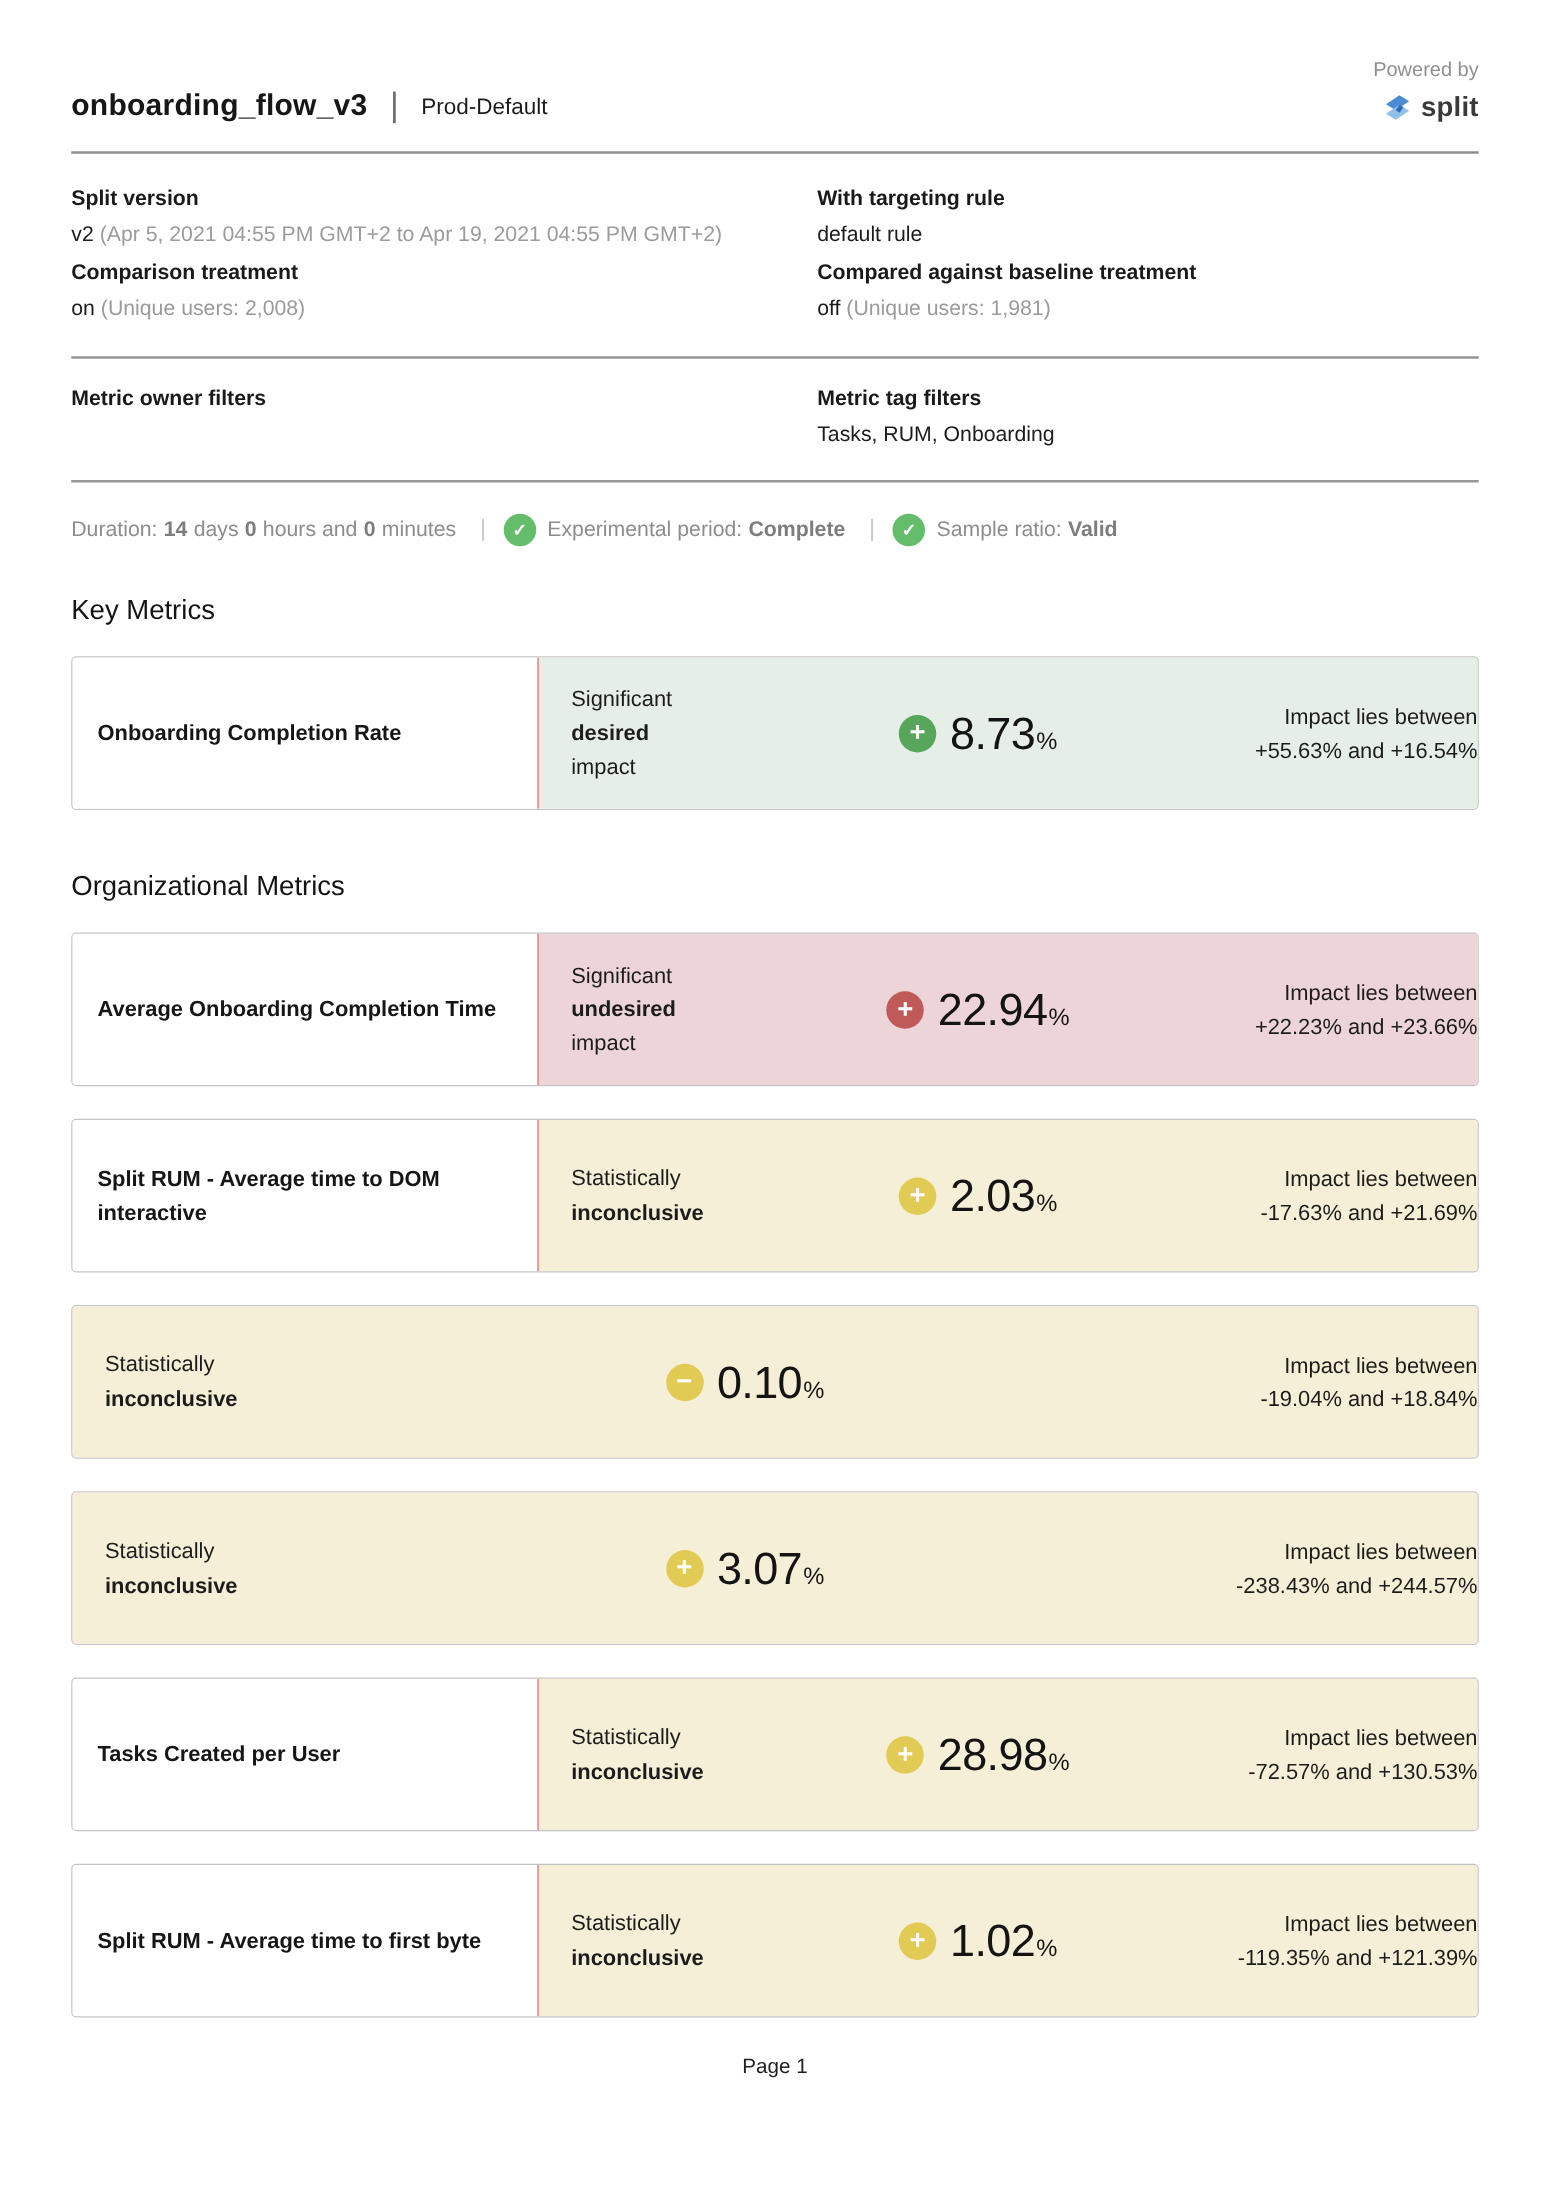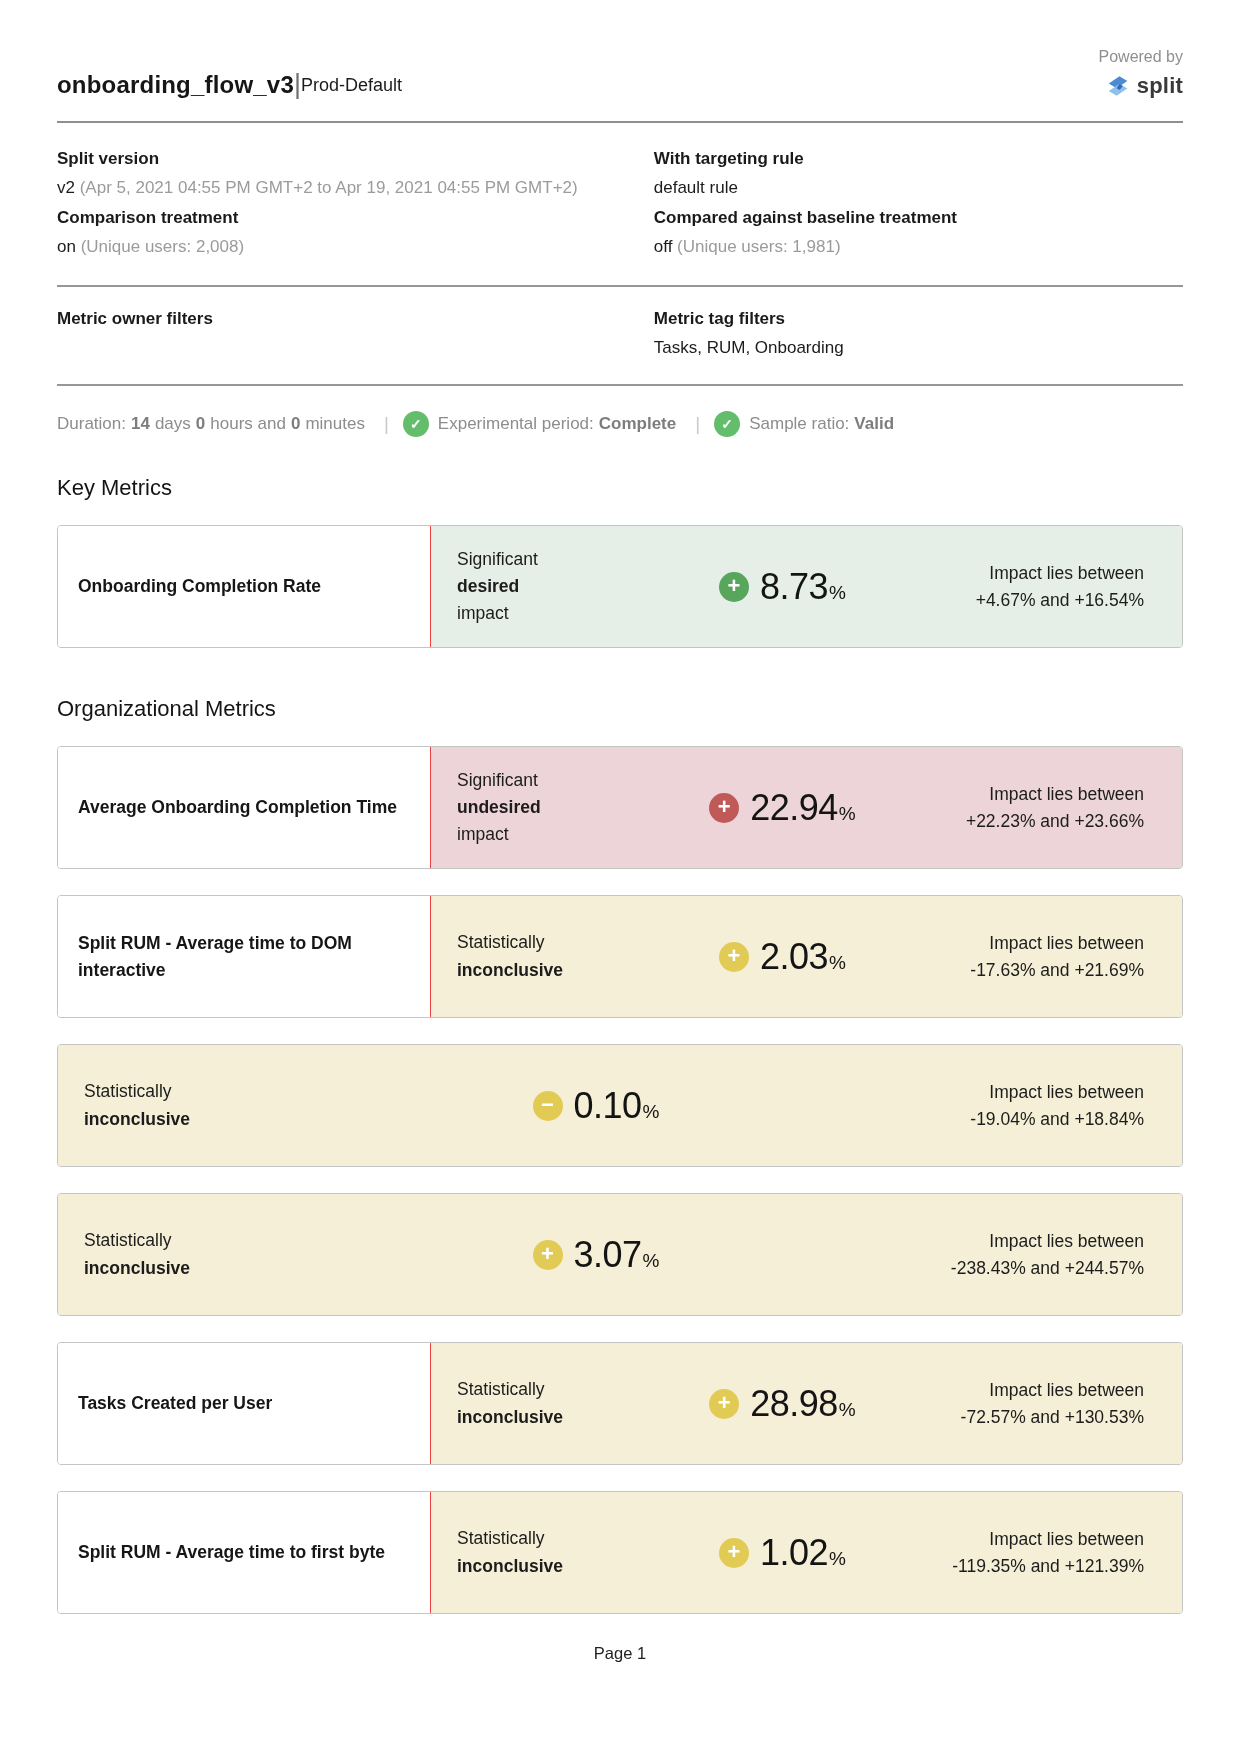--- a/index.html
+++ b/index.html
@@ -11,21 +11,21 @@
     -webkit-font-smoothing: antialiased;
   }
   .page { padding: 0 57px 30px 57px; }
 
   
   .header {
     display: flex; justify-content: space-between; align-items: flex-end;
     padding-top: 48px; padding-bottom: 22px;
     border-bottom: 2px solid #8f8f8f;
   }
-  .title-row { display: flex; align-items: center; }
+  .title-row { display: flex; align-items: center; gap: 18px; }
   .split-name { font-size: 24px; font-weight: 600; letter-spacing: 0.2px; color: #161616; }
   .pipe { color: #6f6f6f; font-size: 27px; font-weight: 300; line-height: 1; transform: translateY(-1px); }
   .env-name { font-size: 18px; font-weight: 500; color: #1c1c1c; }
   .powered { text-align: right; }
   .powered-label { color: #8f8f8f; font-size: 16px; margin-bottom: 7px; }
   .brand-row { display: flex; align-items: center; justify-content: flex-end; gap: 6px; }
   .brand-name { font-size: 22px; font-weight: 700; color: #3a3a3a; letter-spacing: 0.2px; }
 
   
   .meta-grid { display: grid; grid-template-columns: 53% 47%; row-gap: 10px; padding: 26px 0 28px; }
@@ -74,21 +74,21 @@
     width: 30px; height: 30px; border-radius: 50%; color: #fff; flex: none;
     display: flex; align-items: center; justify-content: center;
     font-size: 22px; font-weight: 700; line-height: 1; padding-bottom: 2px;
   }
   .tone-green  .sign-icon { background: #58a55c; }
   .tone-red    .sign-icon { background: #c05a58; }
   .tone-yellow .sign-icon { background: #e2cb55; }
   .metric-val { white-space: nowrap; color: #141414; }
   .big { font-size: 36px; font-weight: 500; letter-spacing: -0.5px; }
   .pct { font-size: 19px; font-weight: 500; margin-left: 1px; }
-  .card-impact { width: 254px; flex: none; padding-right: 38px; text-align: right; font-size: 17.5px; line-height: 1.5; color: #1c1c1c; }
+  .card-impact { width: 254px; flex: none; text-align: right; font-size: 17.5px; line-height: 1.5; color: #1c1c1c; }
   .card-impact span { display: block; }
 
   
   .footer { text-align: center; margin-top: 30px; font-size: 16.5px; color: #222; }
 </style>
 </head>
 <body>
 
 <div class="page">
 
@@ -184,21 +184,21 @@
       <div class="card-status">
         <span class="l1">Significant</span>
         <span class="l2"><b>desired</b><span> impact</span></span>
       </div>
       <div class="card-value">
         <span class="sign-icon">+</span>
         <span class="metric-val"><span class="big">8.73</span><span class="pct">%</span></span>
       </div>
       <div class="card-impact">
         <span>Impact lies between</span>
-        <span>+4.67% and +16.54%</span>
+        <span>+55.63% and +16.54%</span>
       </div>
     </div>
   </div>
 
   <div class="section-heading org">Organizational Metrics</div>
 
   <div class="metric-card tone-red">
     <div class="card-name">Average Onboarding Completion Time</div>
     <div class="card-body">
       <div class="card-status">

